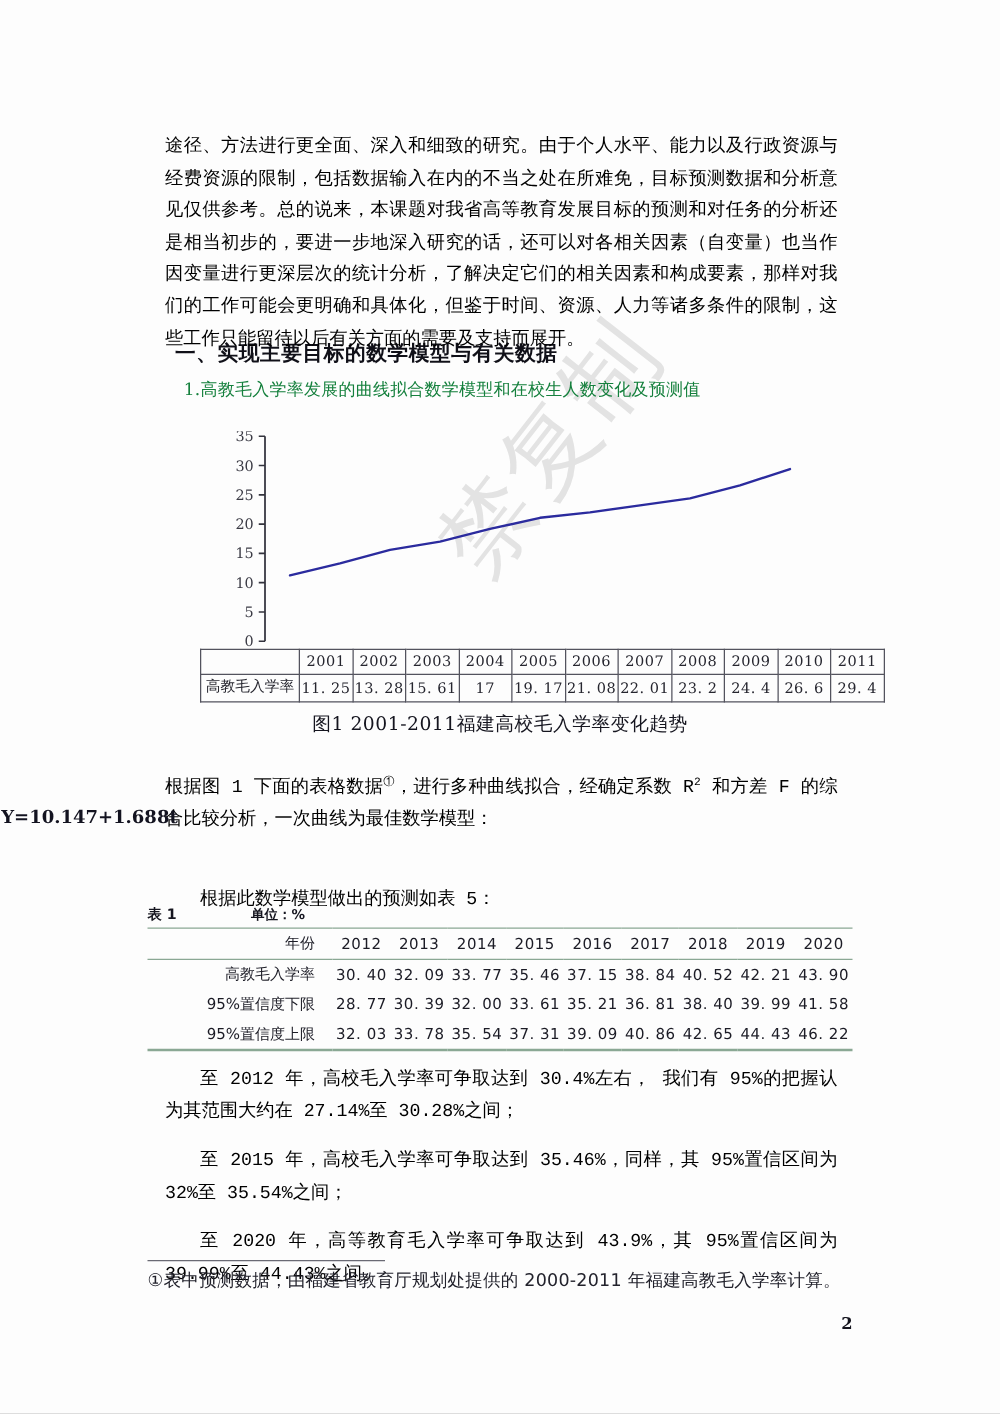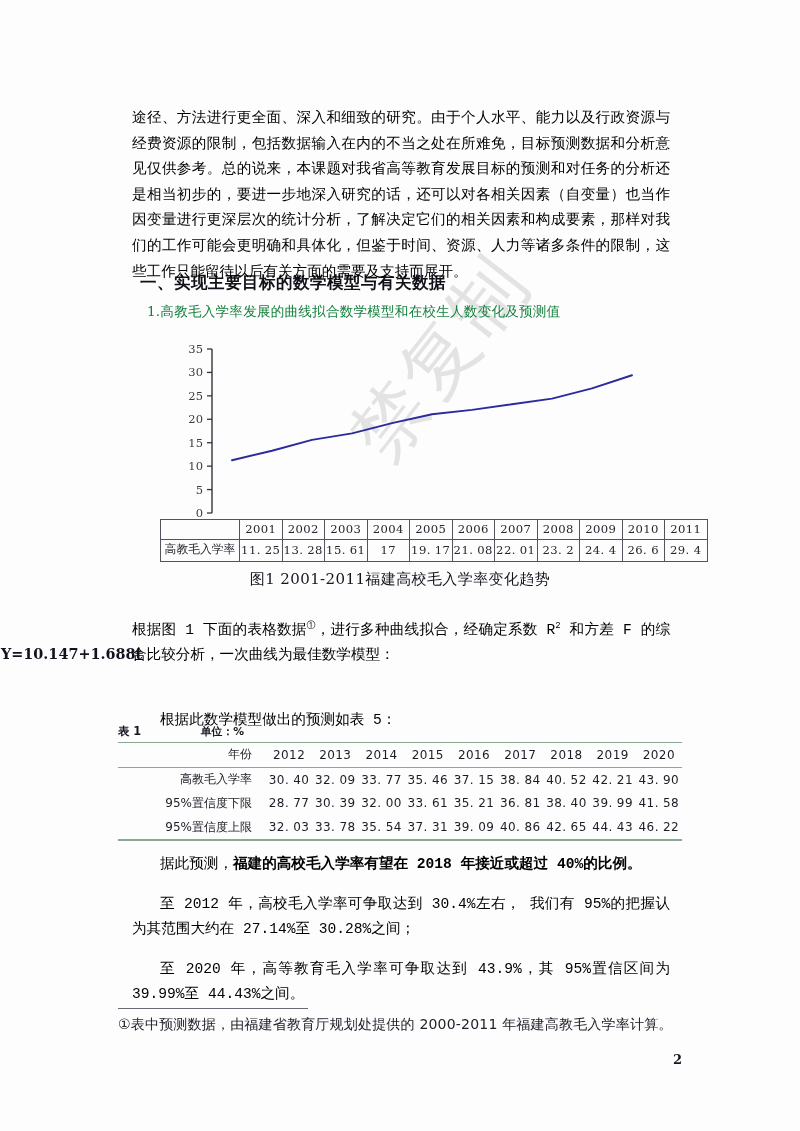--- a/index.html
+++ b/index.html
@@ -367,22 +367,22 @@
             <td>40. 86</td>
             <td>42. 65</td>
             <td>44. 43</td>
             <td>46. 22</td>
           </tr>
         </tbody>
     </table>
   </div>
 
   <div class="content para-c">
-    <p class="body" style="text-indent:28px"><span>据此预测，</span><span class="hl">福建的高校毛入学率有望在 2018 年接近或超过 40%的比例。</span></p>
     <p class="body" style="text-indent:28px">至 2012 年，高校毛入学率可争取达到 30.4%左右， 我们有 95%的把握认为其范围大约在 27.14%至 30.28%之间；</p>
+    <p class="body" style="text-indent:28px">至 2015 年，高校毛入学率可争取达到 35.46%，同样，其 95%置信区间为 32%至 35.54%之间；</p>
     <p class="body" style="text-indent:28px">至 2020 年，高等教育毛入学率可争取达到 43.9%，其 95%置信区间为 39.99%至 44.43%之间。</p>
   </div>
 
   <div id="footnote-rule"></div>
   <div class="footnote">①表中预测数据，由福建省教育厅规划处提供的 2000-2011 年福建高教毛入学率计算。</div>
   <div class="page-num">2</div>
 
 </div>
 
 </body></html>

